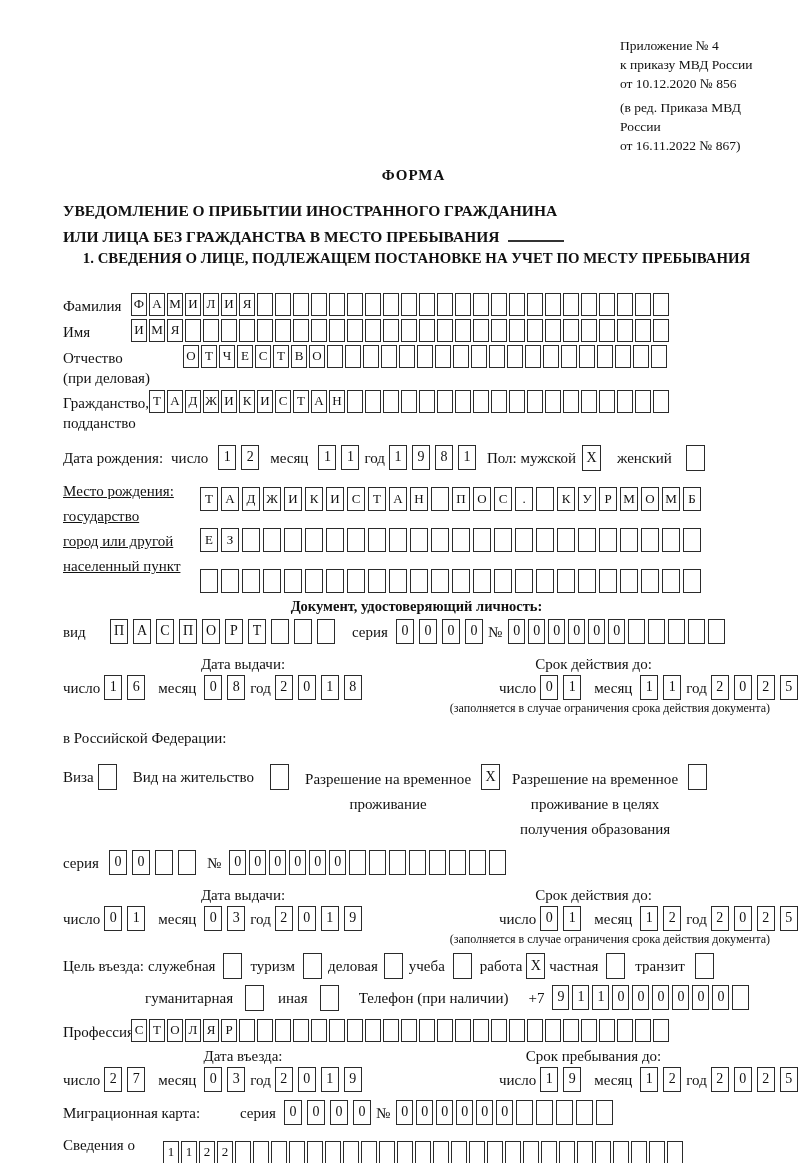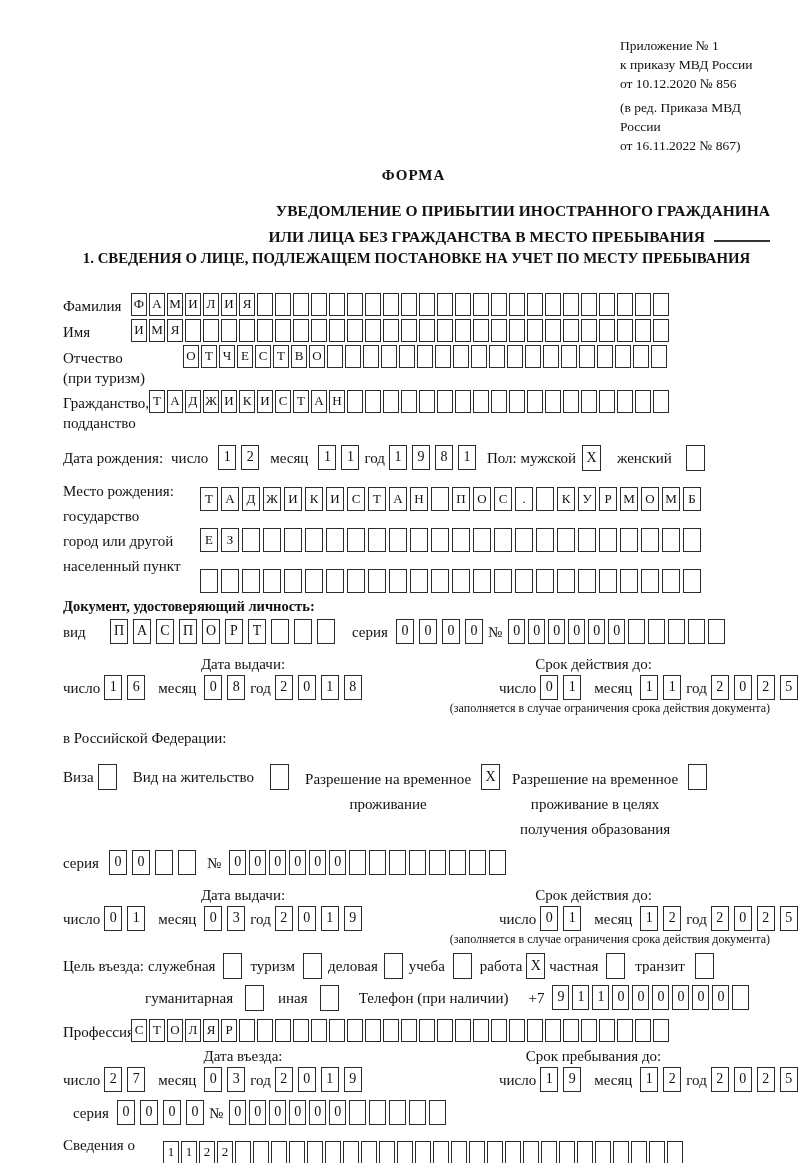--- a/index.html
+++ b/index.html
@@ -22,34 +22,34 @@
   }
   .dg .cell { width:18px; height:25px; line-height:22px; margin-right:5px; font-size:14px; }
   .ng .cell { width:17px; height:25px; line-height:22px; margin-right:3px; font-size:14px; }
   .cb .cell { width:19px; height:26px; line-height:23px; margin-right:0; font-size:14px; }
   .wide .cell { width:18px; height:24px; line-height:21px; margin-right:3px; }
 
   
   .row { display:flex; align-items:flex-start; }
   .lbl { flex:none; padding-top:3px; line-height:20px; }
   .w68 { width:68px; } .w86 { width:86px; } .w120 { width:120px; } .w47 { width:47px; }
-  .w137 { width:137px; } .w167 { width:167px; }
+  .w137 { width:137px;text-decoration:underline; } .w167 { width:167px; }
   .ml4{margin-left:4px;} .ml6{margin-left:6px;} .ml8{margin-left:8px;} .ml10{margin-left:10px;}
   .ml12{margin-left:12px;} .ml14{margin-left:14px;} .ml16{margin-left:16px;} .ml20{margin-left:20px;}
   .mb2{margin-bottom:2px;} .mb3{margin-bottom:3px;} .mb8{margin-bottom:8px;} .mb9{margin-bottom:9px;}
   .mt4{margin-top:12px;} .mt6{margin-top:6px;} .mt8{margin-top:8px;} .mt26{margin-top:26px;}
 
   .annex { margin-left:557px; font-size:13.5px; line-height:19px; }
   .annex .gap { height:5px; }
   .forma { text-align:center; padding-right:6px; font-weight:bold; font-size:15px; margin-top:12px; letter-spacing:1px; }
-  .title { text-align:right; font-weight:bold; font-size:15.5px; line-height:26px; margin-top:14px; }
+  .title { text-align:left; font-weight:bold; font-size:15.5px; line-height:26px; margin-top:14px; }
   .uline { display:inline-block; width:56px; border-bottom:2px solid #333; margin-left:9px; height:14px; }
   .sec1 { text-align:center; font-weight:bold; font-size:14.8px; }
 
-  .dochdr { font-weight:bold; font-size:14.5px; margin-top:5px; margin-bottom:4px; }
+  .dochdr { text-align:center; font-weight:bold; font-size:14.5px; margin-top:5px; margin-bottom:4px; }
   .intro { margin-top:9px; line-height:27px; font-size:15px; }
 
   .twocol { display:flex; }
   .tc-left { width:400px; flex:none; }
   .tc-right { flex:1; }
   .hdr-c { text-align:center; font-size:15px; }
   .hdr-c.left { width:360px; }
   .hdr-c.right { padding-right:46px; }
   .vals { display:flex; align-items:flex-start; margin-top:2px; }
   .note { font-size:12px; text-align:right; margin-top:1px; }
@@ -57,21 +57,21 @@
   .optblock { text-align:center; line-height:25px; flex:none; padding-top:3px; }
   .lblcol { flex:none; line-height:25px; }
   .rowscol { flex:1; }
 </style>
 </head>
 <body>
 
 <div class="page">
 
   <div class="annex">
-    <div>Приложение № 1</div>
+    <div>Приложение № 4</div>
     <div>к приказу МВД России</div>
     <div>от 10.12.2020 № 856</div>
     <div class="gap"></div>
     <div>(в ред. Приказа МВД России</div>
     <div>от 16.11.2022 № 867)</div>
   </div>
   <div class="forma">ФОРМА</div>
 
   <div class="title">
     <div>УВЕДОМЛЕНИЕ О ПРИБЫТИИ ИНОСТРАННОГО ГРАЖДАНИНА</div>
@@ -88,21 +88,21 @@
   </div>
 
   <div class="row mb3">
     <span class="lbl w68">Имя</span>
     <span class="boxes"><span class="cell">И</span><span class="cell">М</span><span class="cell">Я</span><span class="cell"></span><span class="cell"></span><span class="cell"></span><span class="cell"></span><span class="cell"></span><span class="cell"></span><span class="cell"></span><span class="cell"></span><span class="cell"></span><span class="cell"></span><span class="cell"></span><span class="cell"></span><span class="cell"></span><span class="cell"></span><span class="cell"></span><span class="cell"></span><span class="cell"></span><span class="cell"></span><span class="cell"></span><span class="cell"></span><span class="cell"></span><span class="cell"></span><span class="cell"></span><span class="cell"></span><span class="cell"></span><span class="cell"></span><span class="cell"></span></span>
   </div>
 
   <div class="row mb2">
     <span class="lbl w120">
       <span style="display:block">Отчество</span>
-      <span style="display:block">(при туризм)</span>
+      <span style="display:block">(при деловая)</span>
     </span>
     <span class="boxes"><span class="cell">О</span><span class="cell">Т</span><span class="cell">Ч</span><span class="cell">Е</span><span class="cell">С</span><span class="cell">Т</span><span class="cell">В</span><span class="cell">О</span><span class="cell"></span><span class="cell"></span><span class="cell"></span><span class="cell"></span><span class="cell"></span><span class="cell"></span><span class="cell"></span><span class="cell"></span><span class="cell"></span><span class="cell"></span><span class="cell"></span><span class="cell"></span><span class="cell"></span><span class="cell"></span><span class="cell"></span><span class="cell"></span><span class="cell"></span><span class="cell"></span><span class="cell"></span></span>
   </div>
 
   <div class="row mb3">
     <span class="lbl w86">
       <span style="display:block">Гражданство,</span>
       <span style="display:block">подданство</span>
     </span>
     <span class="boxes"><span class="cell">Т</span><span class="cell">А</span><span class="cell">Д</span><span class="cell">Ж</span><span class="cell">И</span><span class="cell">К</span><span class="cell">И</span><span class="cell">С</span><span class="cell">Т</span><span class="cell">А</span><span class="cell">Н</span><span class="cell"></span><span class="cell"></span><span class="cell"></span><span class="cell"></span><span class="cell"></span><span class="cell"></span><span class="cell"></span><span class="cell"></span><span class="cell"></span><span class="cell"></span><span class="cell"></span><span class="cell"></span><span class="cell"></span><span class="cell"></span><span class="cell"></span><span class="cell"></span><span class="cell"></span><span class="cell"></span></span>
@@ -285,20 +285,21 @@
       <span class="lbl">число</span>
       <span class="boxes dg ml4"><span class="cell">1</span><span class="cell">9</span></span>
       <span class="lbl ml8">месяц</span>
       <span class="boxes dg ml8"><span class="cell">1</span><span class="cell">2</span></span>
       <span class="lbl">год</span>
       <span class="boxes dg ml4"><span class="cell">2</span><span class="cell">0</span><span class="cell">2</span><span class="cell">5</span></span>
     </div>
   </div>
 
   <div class="row mt8">
+    <span class="lbl w167">Миграционная карта:</span>
     <span class="lbl ml10">серия</span>
     <span class="boxes dg ml8"><span class="cell">0</span><span class="cell">0</span><span class="cell">0</span><span class="cell">0</span></span>
     <span class="lbl">№</span>
     <span class="boxes ng ml6"><span class="cell">0</span><span class="cell">0</span><span class="cell">0</span><span class="cell">0</span><span class="cell">0</span><span class="cell">0</span><span class="cell"></span><span class="cell"></span><span class="cell"></span><span class="cell"></span><span class="cell"></span></span>
   </div>
 
   <div class="row mt8">
     <div class="lblcol w86" style="white-space:nowrap">
       <div>Сведения о</div>
 

